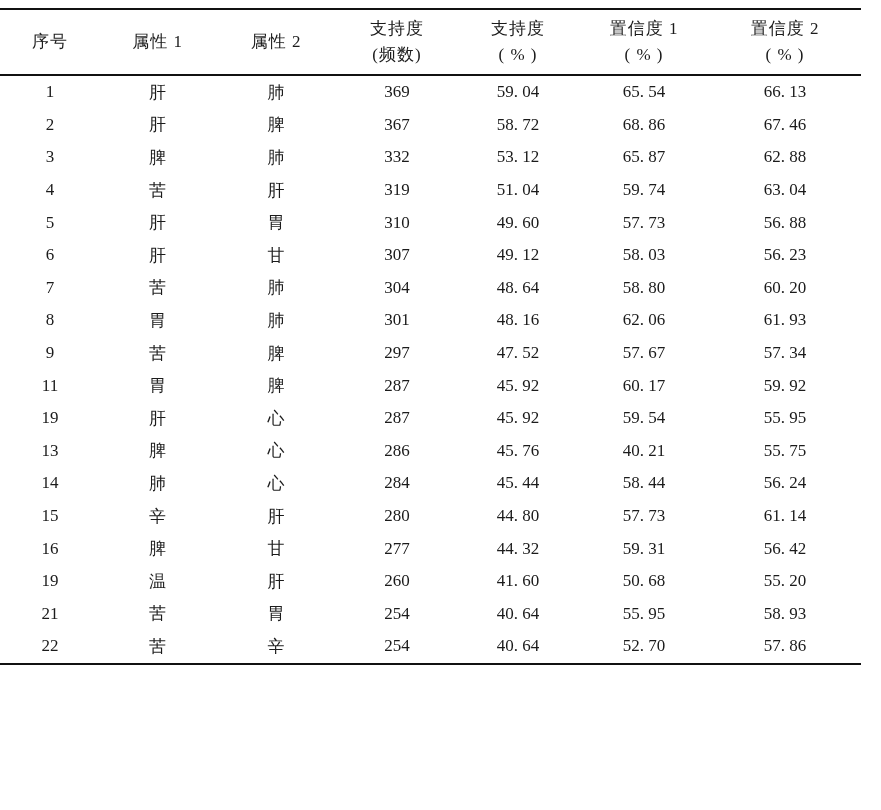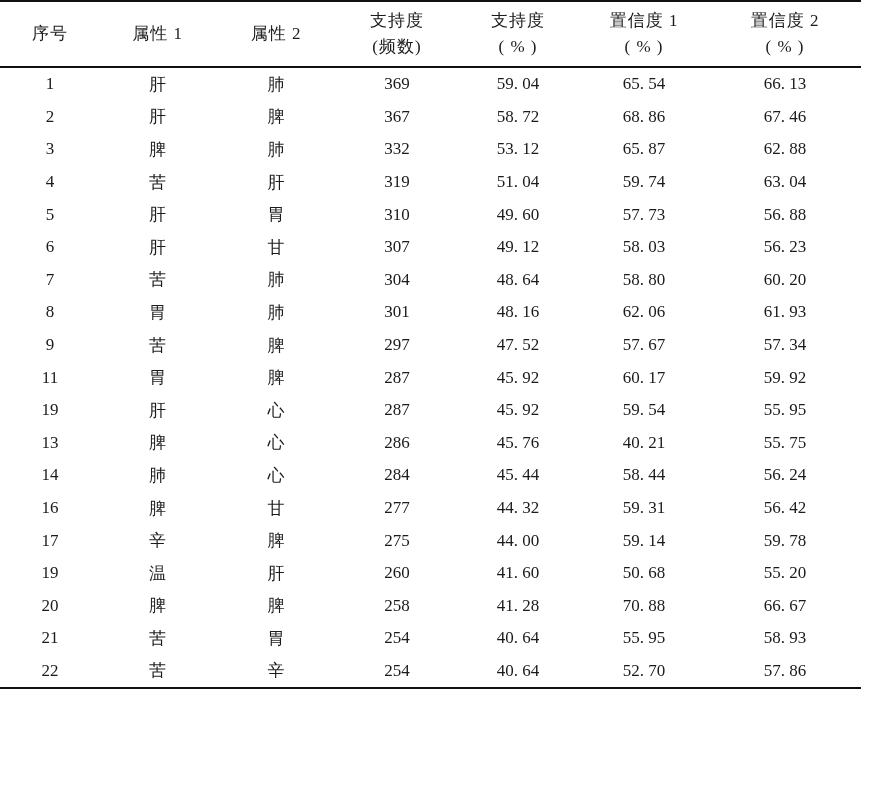--- a/index.html
+++ b/index.html
@@ -9,20 +9,21 @@
     width: 881px;
     height: 810px;
     overflow: hidden;
     font-family: "Liberation Serif", "DejaVu Serif", serif;
     color: #1b1b1b;
   }
   .page {
     width: 795px;
     height: 810px;
     box-sizing: border-box;
+    padding-top: 8px;
   }
   table.rules-table {
     width: 861px;
     margin: 0 auto;
     border-collapse: collapse;
     table-layout: fixed;
     border-top: 2.5px solid #111111;
     border-bottom: 2.5px solid #111111;
   }
   thead th {
@@ -203,54 +204,45 @@
         <tr>
           <td>14</td>
           <td>肺</td>
           <td>心</td>
           <td>284</td>
           <td>45. 44</td>
           <td>58. 44</td>
           <td>56. 24</td>
         </tr>
         <tr>
+          <td>15</td>
+          <td>辛</td>
+          <td>肝</td>
+          <td>280</td>
+          <td>44. 80</td>
+          <td>57. 73</td>
+          <td>61. 14</td>
+        </tr>
+        <tr>
           <td>16</td>
           <td>脾</td>
           <td>甘</td>
           <td>277</td>
           <td>44. 32</td>
           <td>59. 31</td>
           <td>56. 42</td>
         </tr>
         <tr>
-          <td>17</td>
-          <td>辛</td>
-          <td>脾</td>
-          <td>275</td>
-          <td>44. 00</td>
-          <td>59. 14</td>
-          <td>59. 78</td>
-        </tr>
-        <tr>
           <td>19</td>
           <td>温</td>
           <td>肝</td>
           <td>260</td>
           <td>41. 60</td>
           <td>50. 68</td>
           <td>55. 20</td>
-        </tr>
-        <tr>
-          <td>20</td>
-          <td>脾</td>
-          <td>脾</td>
-          <td>258</td>
-          <td>41. 28</td>
-          <td>70. 88</td>
-          <td>66. 67</td>
         </tr>
         <tr>
           <td>21</td>
           <td>苦</td>
           <td>胃</td>
           <td>254</td>
           <td>40. 64</td>
           <td>55. 95</td>
           <td>58. 93</td>
         </tr>

